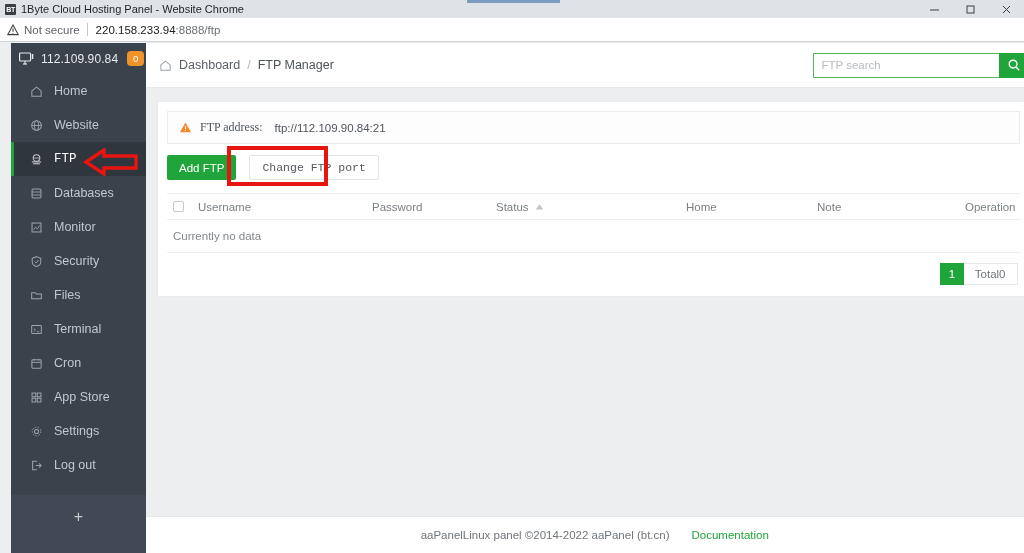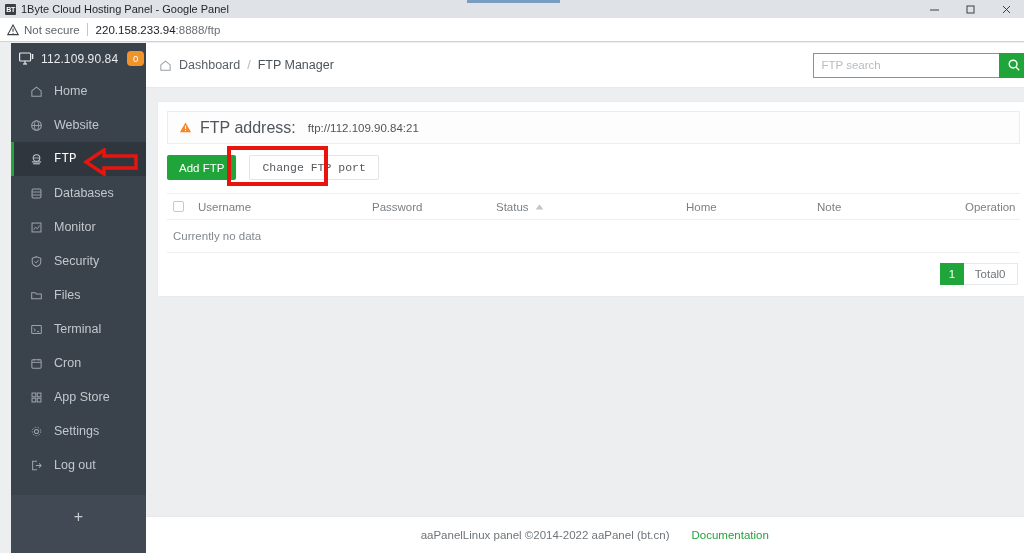--- a/index.html
+++ b/index.html
@@ -119,21 +119,21 @@
   }
 
   .content { padding: 13px 14px 0 11px; }
   .card { background: #fff; border: 1px solid #e8eaec; padding: 9px 9px 8px 9px; }
 
   .notice {
     border: 1px solid #ededed; background: #fdfdfd;
     height: 33px; display: flex; align-items: center;
     padding-left: 11px; gap: 8px;
   }
-  .notice .lbl { font-size: 16px; color: #4f555b; }
+  .notice .lbl { font-size: 12px; color: #4f555b; font-family: Liberation Serif, serif; }
   .notice .val { font-size: 11.5px; color: #4f555b; margin-left: 4px; }
 
   .btnrow { margin-top: 10px; display: flex; align-items: center; position: relative; height: 27px; }
   .btn-add {
     background: #20a53a; color: #fff; font-size: 11.5px;
     height: 25px; padding: 0 12px; border: none; border-radius: 2px;
     display: flex; align-items: center; cursor: pointer;
     font-family: "Liberation Sans", sans-serif;
   }
   .btn-port {
@@ -203,21 +203,21 @@
   }
 </style>
 </head>
 <body>
 
 <div class="app">
 
   <div class="titlebar">
     <div class="tab-strip-accent"></div>
     <div class="tab-favicon">BT</div>
-    <div class="tab-title">1Byte Cloud Hosting Panel - Google Panel</div>
+    <div class="tab-title">1Byte Cloud Hosting Panel - Website Chrome</div>
     <div class="win-controls">
       <div class="win-btn">
         <svg width="11" height="11" viewBox="0 0 11 11">
             <line x1="1" y1="6" x2="10" y2="6" stroke="#3c4043" stroke-width="1"></line>
           </svg>
       </div>
       <div class="win-btn">
         <svg width="11" height="11" viewBox="0 0 11 11">
             <rect x="2" y="2" width="7" height="7" fill="none" stroke="#3c4043" stroke-width="1"></rect>
           </svg>

